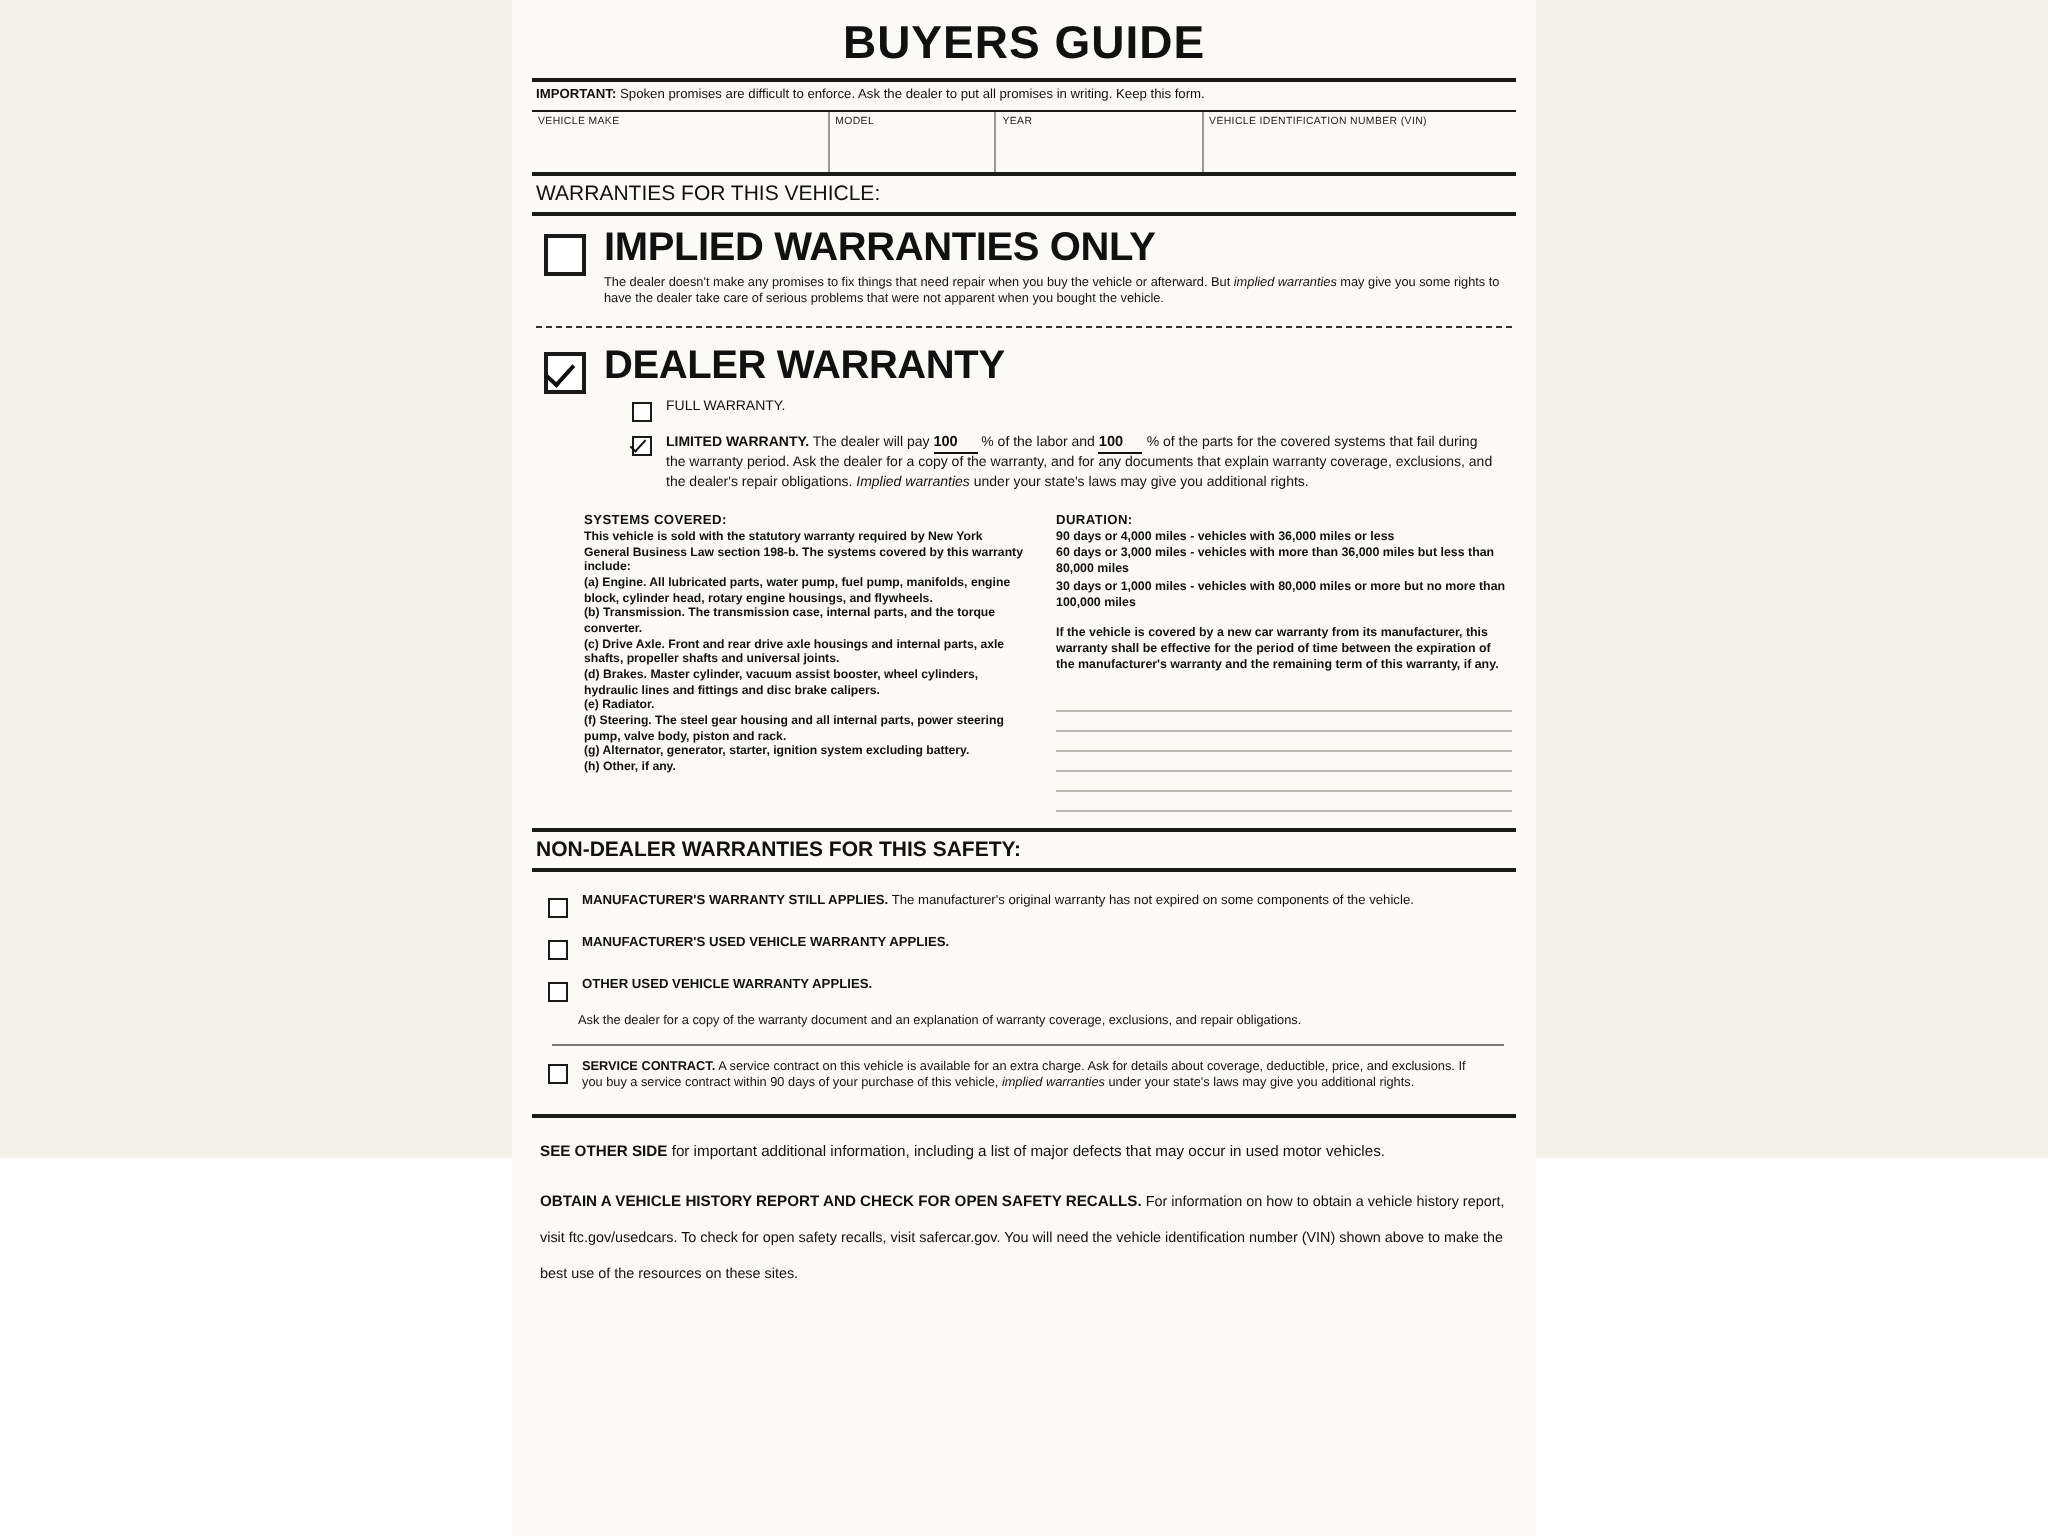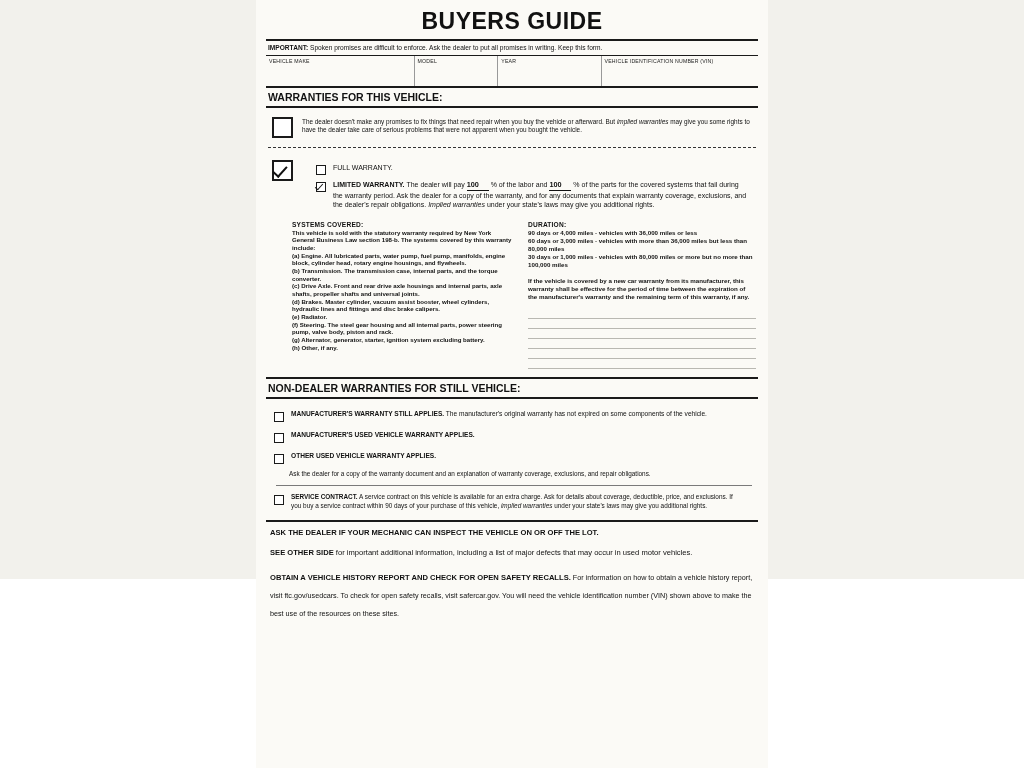--- a/index.html
+++ b/index.html
@@ -80,21 +80,21 @@
     bottom: 2px;
     font-size: 7px;
     color: #8a8a86;
     font-family: "Liberation Mono", monospace;
     letter-spacing: 0.5px;
     white-space: nowrap;
     overflow: hidden;
   }
 
   .section-head {
-    font-weight: bold;
+    font-weight: normal;
     font-size: 10.5px;
     padding: 3px 2px 3px 2px;
     border-bottom: 2px solid #1a1a1a;
   }
 
   
   .warr-block { padding: 6px 2px 2px 6px; }
   .warr-row { display: flex; align-items: flex-start; }
   .big-box {
     width: 17px;
@@ -269,33 +269,35 @@
           <span class="veh-val"></span>
         </div>
       </div>
 
       <div class="section-head">WARRANTIES FOR THIS VEHICLE:</div>
 
       <div class="warr-block">
         <div class="warr-row">
           <div class="big-box"></div>
           <div style="flex:1">
+            <div class="big-title">IMPLIED WARRANTIES ONLY</div>
             <div class="warr-desc">
               <span>The dealer doesn't make any promises to fix things that need repair when you buy the vehicle or afterward. But </span><i>implied warranties</i><span> may give you some rights to have the dealer take care of serious problems that were not apparent when you bought the vehicle.</span>
             </div>
           </div>
         </div>
       </div>
 
       <div class="dashed"></div>
 
       <div class="warr-block" style="padding-top:2px">
         <div class="warr-row">
           <div class="big-box check"></div>
           <div style="flex:1">
+            <div class="big-title">DEALER WARRANTY</div>
 
             <div style="padding-left:14px; margin-top:6px;">
               <div class="sm-row">
                 <div class="sm-box"></div>
                 <div class="sm-text">FULL WARRANTY.</div>
               </div>
 
               <div class="sm-row">
                 <div class="sm-box check"></div>
                 <div class="sm-text" style="padding-right:6px">
@@ -336,21 +338,21 @@
             <div></div>
             <div></div>
             <div></div>
             <div></div>
             <div></div>
             <div></div>
           </div>
         </div>
       </div>
 
-      <div class="nd-head">NON-DEALER WARRANTIES FOR STILL VEHICLE:</div>
+      <div class="nd-head">NON-DEALER WARRANTIES FOR THIS SAFETY:</div>
 
       <div class="nd-body">
         <div class="sm-row">
           <div class="sm-box"></div>
           <div class="sm-text" style="font-size:6.6px; padding-right:10px">
             <b>MANUFACTURER'S WARRANTY STILL APPLIES.</b><span>  The manufacturer's original warranty has not expired on some components of the vehicle.</span>
           </div>
         </div>
         <div class="sm-row" style="margin-top:9px">
           <div class="sm-box"></div>
@@ -371,21 +373,20 @@
 
         <div class="sm-row svc-row">
           <div class="sm-box"></div>
           <div class="svc-text" style="padding-right:10px">
             <b>SERVICE CONTRACT.</b><span>  A service contract on this vehicle is available for an extra charge.  Ask for details about coverage, deductible, price, and exclusions.  If you buy a service contract within 90 days of your purchase of this vehicle, </span><i>implied warranties</i><span> under your state's laws may give you additional rights.</span>
           </div>
         </div>
       </div>
 
       <div class="footer">
-        <div class="f-bold f-para" style="margin-bottom:3px">ASK THE DEALER IF YOUR MECHANIC CAN INSPECT THE VEHICLE ON OR OFF THE LOT.</div>
         <div class="f-para">
           <span class="f-bold">SEE OTHER SIDE</span><span class="f-bold" style="font-weight:normal"> for important additional information, including a list of major defects that may occur in used motor vehicles.</span>
         </div>
         <div class="f-para">
           <span class="f-bold">OBTAIN A VEHICLE HISTORY REPORT AND CHECK FOR OPEN SAFETY RECALLS.</span><span class="f-reg">  For information on how to obtain a vehicle history report, visit ftc.gov/usedcars.  To check for open safety recalls, visit safercar.gov.  You will need the vehicle identification number (VIN) shown above to make the best use of the resources on these sites.</span>
         </div>
       </div>
 
     </div>
   </div>

